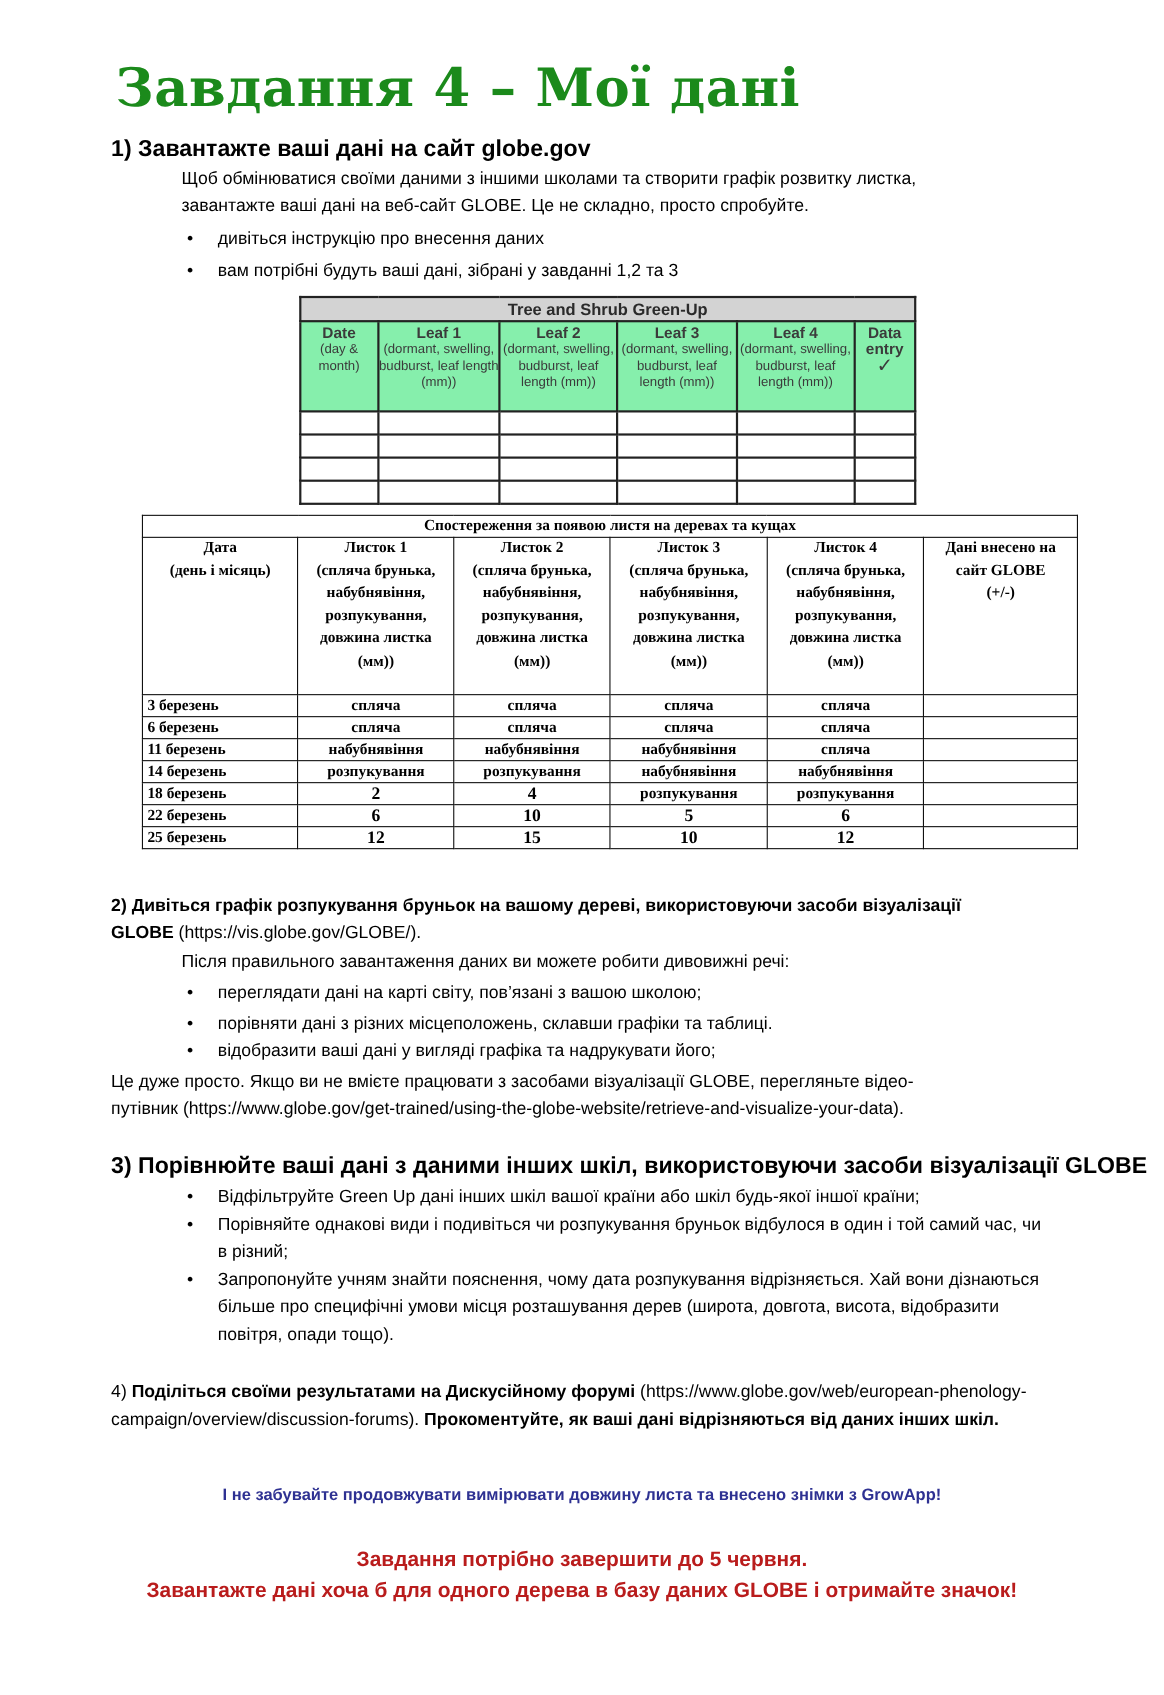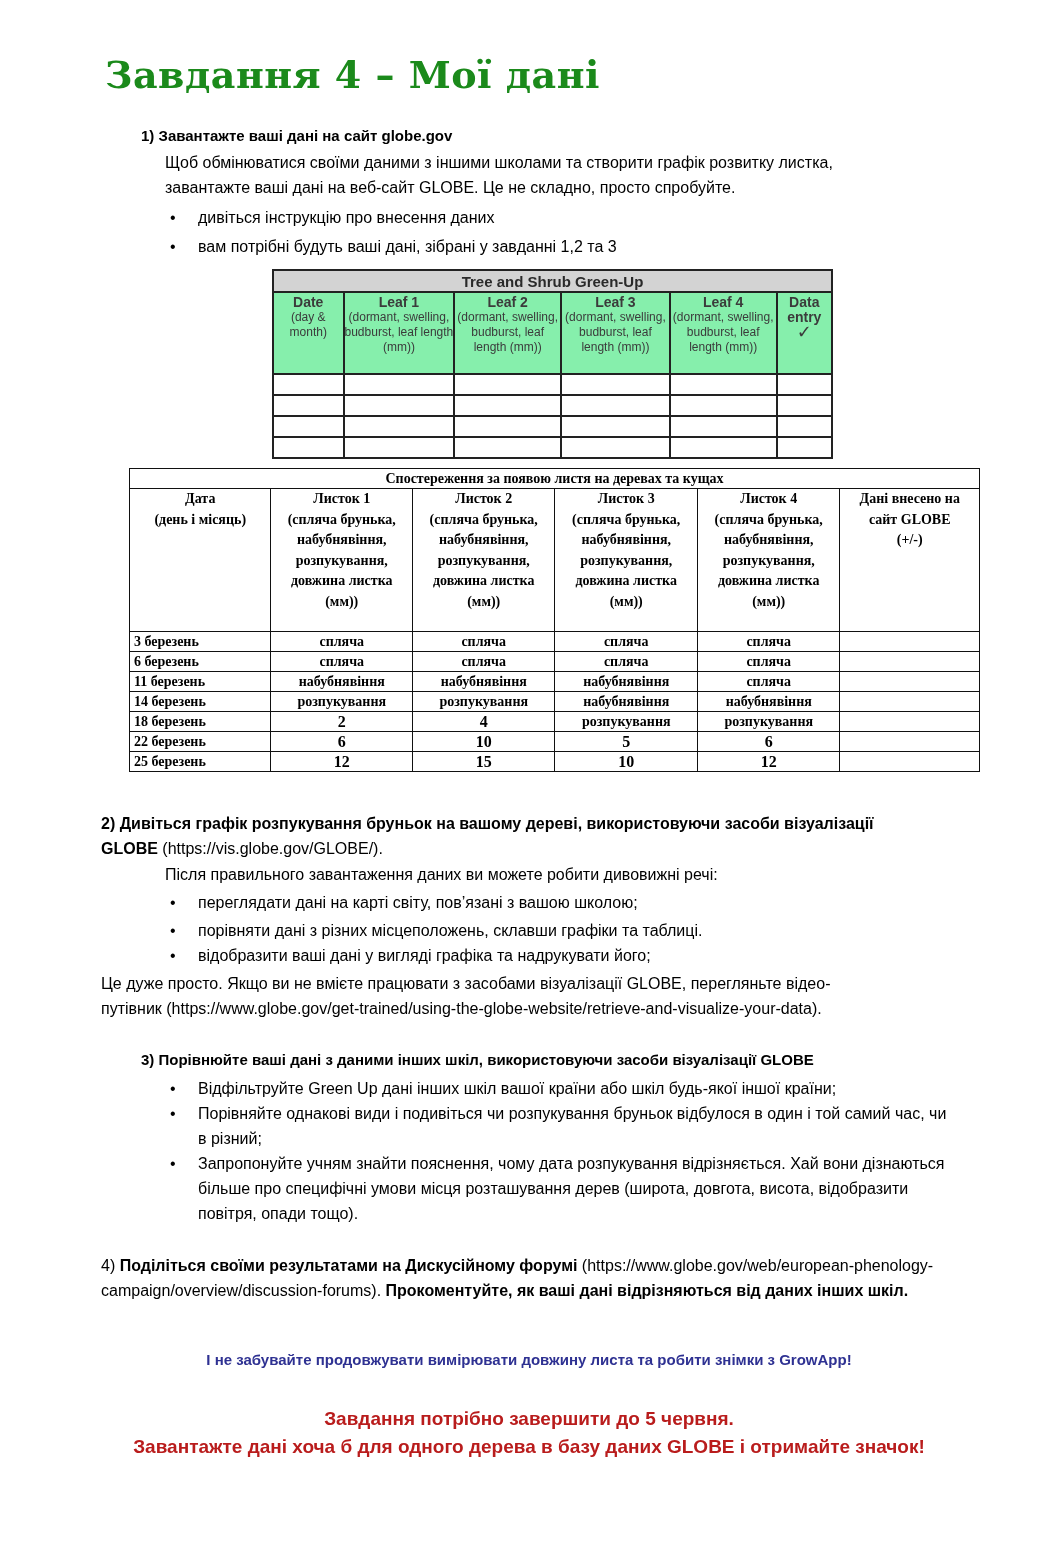--- a/index.html
+++ b/index.html
@@ -1,21 +1,21 @@
 <!DOCTYPE html>
 <html><head>
 <meta charset="utf-8">
 <style>
   html, body { margin: 0; padding: 0; background: #ffffff; }
   body { width: 1058px; height: 1541px; position: relative; overflow: hidden;
          font-family: "Liberation Sans", sans-serif; color: #000; }
   .page-title { position: absolute; left: 105px; top: 52px; margin: 0;
-         font-family: "DejaVu Serif", serif; font-weight: bold; font-size: 38px;
+         font-family: "DejaVu Serif", serif; font-weight: bold; font-size: 48px;
          color: #1b8a1b; letter-spacing: 0.5px; }
-  .sec-head { position: absolute; font-weight: bold; font-size: 15px; line-height: 25px; margin-left: 40px; }
+  .sec-head { position: absolute; font-weight: bold; font-size: 21px; line-height: 25px; }
   .para { position: absolute; font-size: 16px; line-height: 25px; }
   .bullet-list { position: absolute; margin: 0; padding: 0; list-style: none; font-size: 16px; line-height: 25px; }
   .bullet-list li { position: relative; padding-left: 28px; }
   .bullet-list li::before { content: "•"; position: absolute; left: 0; top: 0; }
   .b { font-weight: bold; }
 
   
   .en-table { position: absolute; left: 272px; top: 269px; width: 561px;
          border-collapse: collapse; font-family: "Liberation Sans", sans-serif;
          font-size: 12px; color: #3b3b3b; }
@@ -211,15 +211,15 @@
 <ul class="bullet-list" style="left:170px; top:1076px; width:800px;">
   <li>Відфільтруйте Green Up дані інших шкіл вашої країни або шкіл будь-якої іншої країни;</li>
   <li style="padding-right:20px;">Порівняйте однакові види і подивіться чи розпукування бруньок відбулося в один і той самий час, чи в різний;</li>
   <li style="padding-right:20px;">Запропонуйте учням знайти пояснення, чому дата розпукування відрізняється. Хай вони дізнаються більше про специфічні умови місця розташування дерев (широта, довгота, висота, відобразити повітря, опади тощо).</li>
 </ul>
 
 <div class="para" style="left:101px; top:1253px; width:875px;">
   <span>4) </span><span class="b">Поділіться своїми результатами на Дискусійному форумі</span><span> (https://www.globe.gov/web/european-phenology-campaign/overview/discussion-forums).  </span><span class="b">Прокоментуйте, як ваші дані відрізняються від даних інших шкіл.</span>
 </div>
 
-<div class="note-blue">І не забувайте продовжувати вимірювати довжину листа та робити знімки з GrowApp!</div>
+<div class="note-blue">І не забувайте продовжувати вимірювати довжину листа та внесено знімки з GrowApp!</div>
 <div class="green-end" style="top:1408px;">Завдання потрібно завершити до 5 червня.</div>
 <div class="green-end" style="top:1436px;">Завантажте дані хоча б для одного дерева в базу даних GLOBE і отримайте значок!</div>
 
 </body></html>

